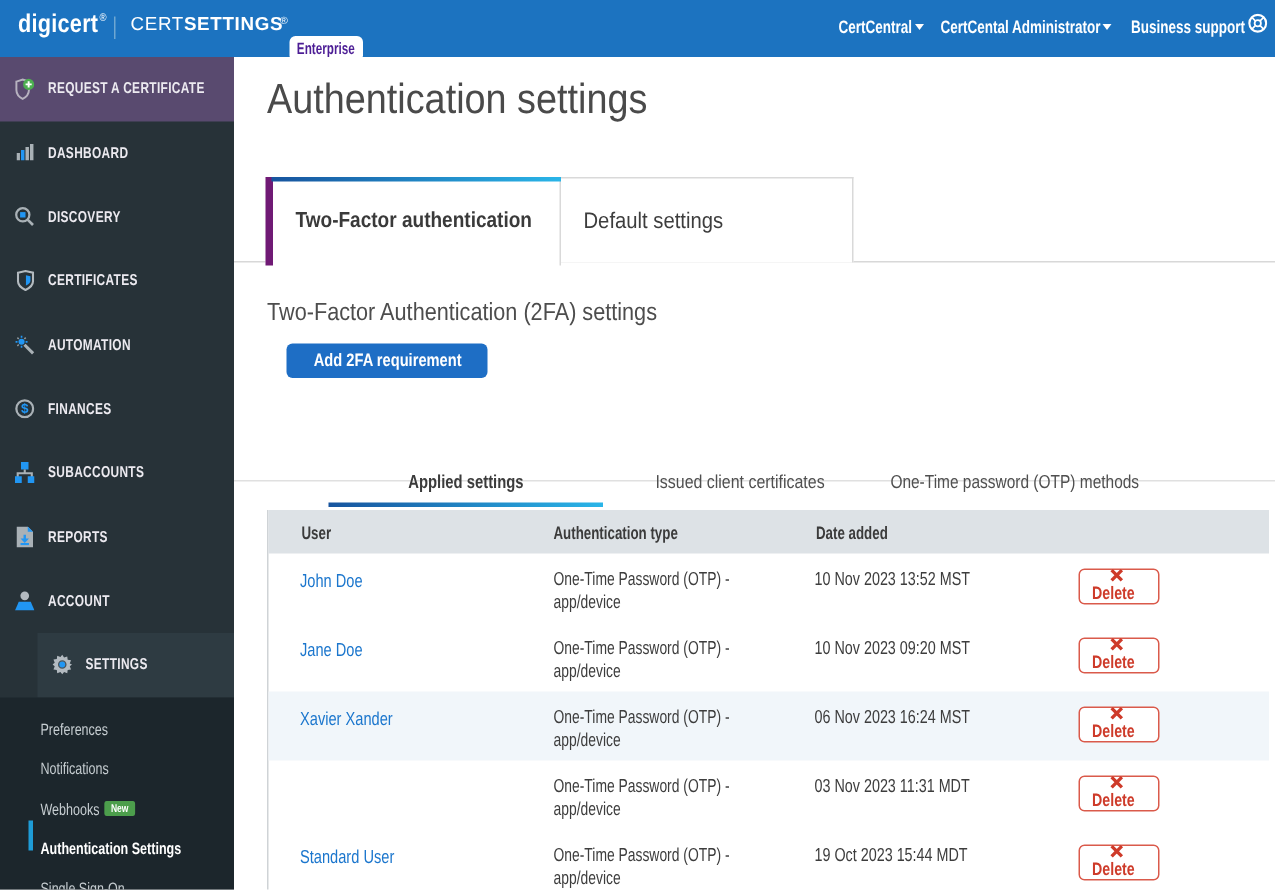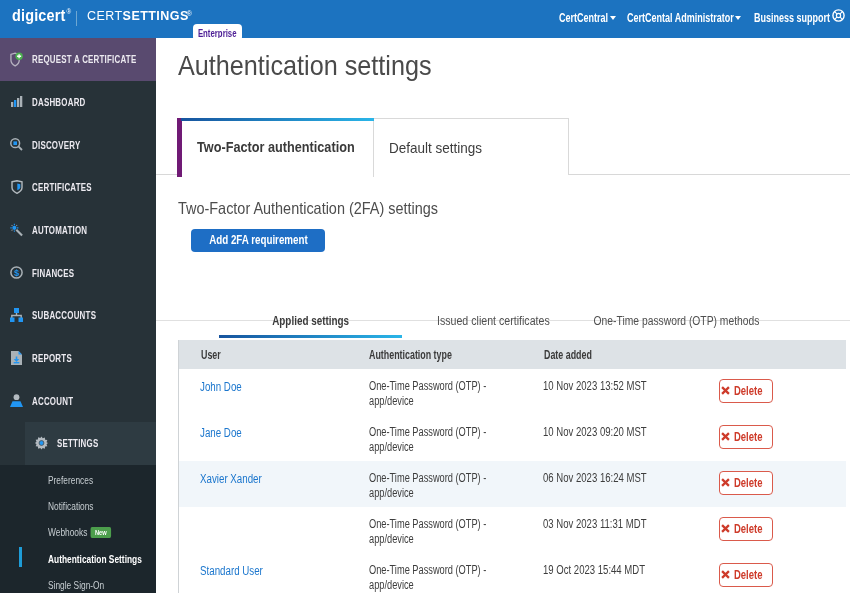--- a/index.html
+++ b/index.html
@@ -24,21 +24,21 @@
 .sidebar { width:156px; background:#273238; flex:none; }
 .main { flex:1; background:#fff; position:relative; }
 
 
 .nav-item { height:42.66px; display:flex; align-items:center; padding-left:10px; }
 .nav-item .txt { color:#eceaf0; font-size:10.5px; font-weight:bold; letter-spacing:.3px; margin-left:9px; white-space:nowrap; transform:scaleX(.755); transform-origin:0 50%; }
 .nav-item .ico { width:13px; height:17px; flex:none; display:flex; align-items:center; justify-content:center; }
 .req { background:#594a6f; }
 .settings-row { background:#2e3b42;margin-left:25px; }
 .submenu { background:#1c262c; height:129px; padding-top:2px; }
-.sub-item { height:26.4px; display:flex; align-items:center; padding-left:48px; color:#c6cdd1; font-size:11px; position:relative; white-space:nowrap; }
+.sub-item { height:26.4px; display:flex; align-items:flex-end; padding-left:27px; color:#c6cdd1; font-size:11px; position:relative; white-space:nowrap; }
 .sub-item .st { transform:scaleX(.76); transform-origin:0 50%; display:inline-block; }
 .sub-item.active { color:#fff; font-weight:bold; }
 .sub-item.active::before { content:''; position:absolute; left:19px; top:1.5px; height:20.2px; width:3px; background:#1e9cd7; }
 .newbadge { background:#4c9e4c; color:#fff; font-size:7.5px; font-weight:bold; border-radius:2px; padding:.5px 6px 1px; margin-left:4px; display:inline-block; position:relative; top:-1.5px; }
 
 
 .main .abs { position:absolute; white-space:nowrap; }
 h1 { left:22px; top:12px; font-size:28px; font-weight:normal; color:#4a4a4a; transform:scaleX(.9); transform-origin:0 0; }
 
 .tabbar { position:absolute; left:0; right:0; top:80px; height:57px; border-bottom:1px solid #d8d8d8; }
@@ -69,21 +69,21 @@
 .thead { height:29px; background:#dde2e6; position:relative; }
 .thead .c { position:absolute; top:8px; font-size:12px; font-weight:bold; color:#3b3b3b; transform:scaleX(.74); transform-origin:0 0; white-space:nowrap; }
 .row { height:46px; position:relative; }
 .row.hl { background:#f1f6fa; }
 .c1 { left:22px; }
 .c2 { left:190px; }
 .c3 { left:365px; }
 .row .name { position:absolute; left:20.5px; top:10.5px; font-size:12.5px; color:#1b76cd; transform:scaleX(.78); transform-origin:0 0; white-space:nowrap; }
 .row .auth { position:absolute; left:190px; top:9.5px; font-size:12.5px; color:#3d3d3d; line-height:15.3px; transform:scaleX(.74); transform-origin:0 0; white-space:nowrap; }
 .row .date { position:absolute; left:363.5px; top:9.5px; font-size:12.5px; color:#3d3d3d; transform:scaleX(.765); transform-origin:0 0; white-space:nowrap; }
-.delbtn { position:absolute; left:540px; top:9.5px; width:54px; height:24.5px; border:1px solid #da5a4b; border-radius:4px; background:#fff; display:flex; align-items:center; justify-content:center; color:#ce3b2a; }
+.delbtn { position:absolute; left:540px; top:9.5px; width:54px; height:24.5px; border:1px solid #da5a4b; border-radius:4px; background:#fff; display:flex; align-items:center; justify-content:center; color:#ce3b2a;flex-direction:column; }
 .delbtn svg { margin-right:4px; flex:none; }
 .delbtn span { font-size:12px; font-weight:bold; transform:scaleX(.79); transform-origin:0 50%; }
 </style>
 </head>
 <body>
 
 <div class="topbar">
   <div class="abs logo">digicert<span class="reg">®</span></div>
   <div class="abs divider"></div>
   <div class="abs ccwrap">CERT<b>SETTINGS</b><span class="reg">®</span></div>

